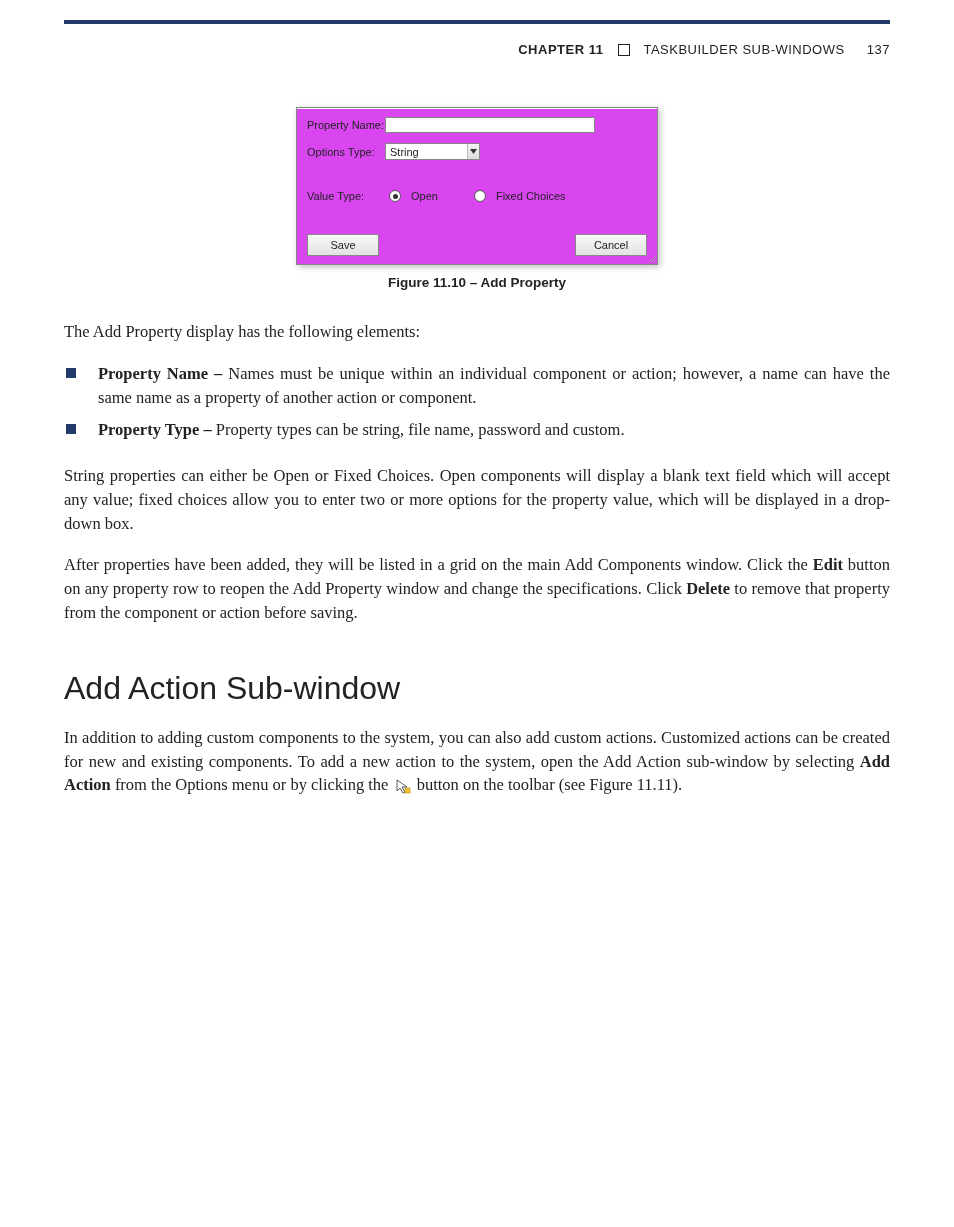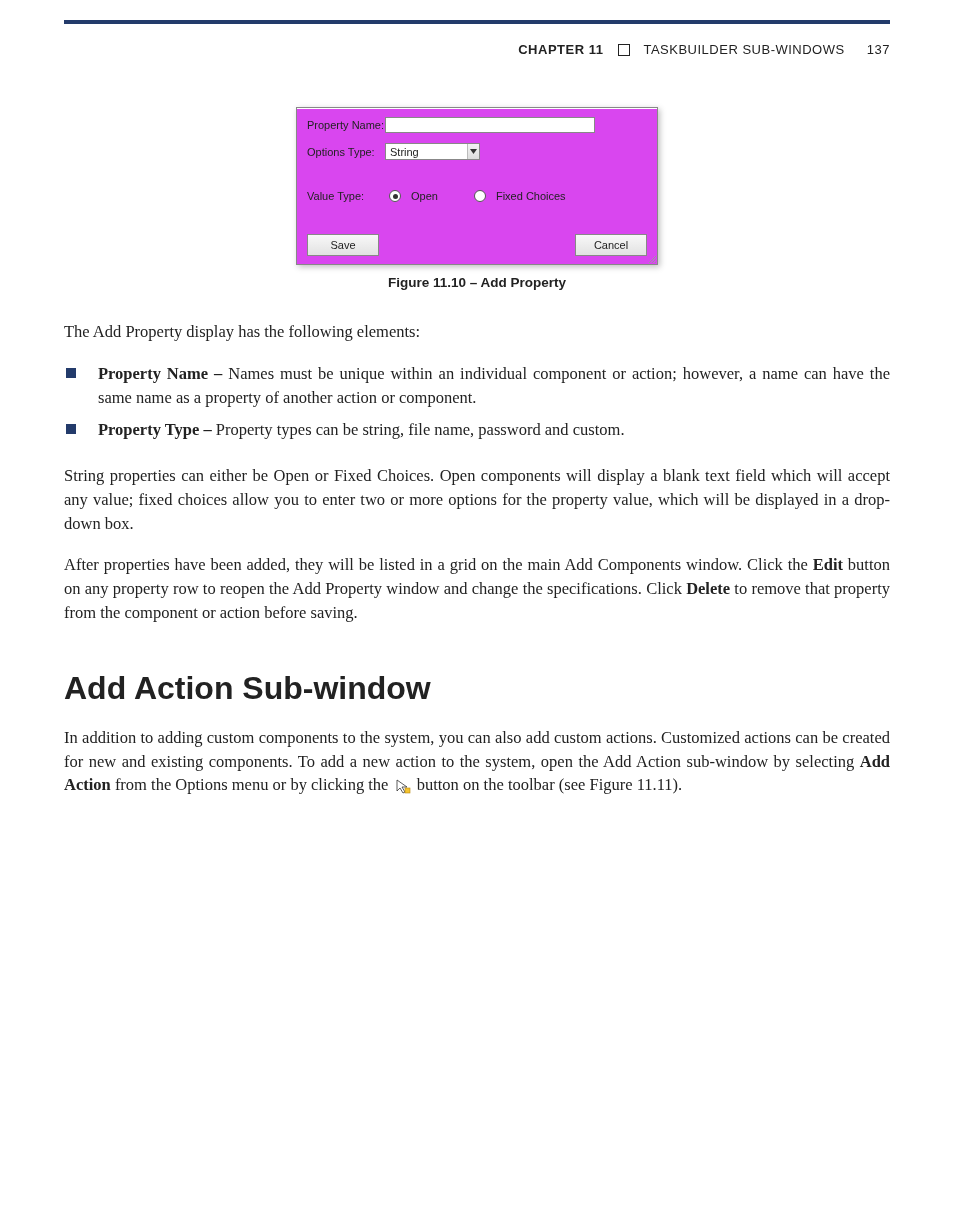--- a/index.html
+++ b/index.html
@@ -240,21 +240,21 @@
     position: absolute;
     left: 2px;
     top: 6px;
     width: 10px;
     height: 10px;
     background: #233b6b;
   }
 
   h2.section {
     font-family: Arial, Helvetica, sans-serif;
-    font-weight: 700;
+    font-weight: 400;
     font-size: 32px;
     margin: 40px 0 14px 0;
   }
 
   .inline-icon {
     display: inline-block;
     vertical-align: middle;
     width: 16px;
     height: 16px;
     margin: 0 2px;

